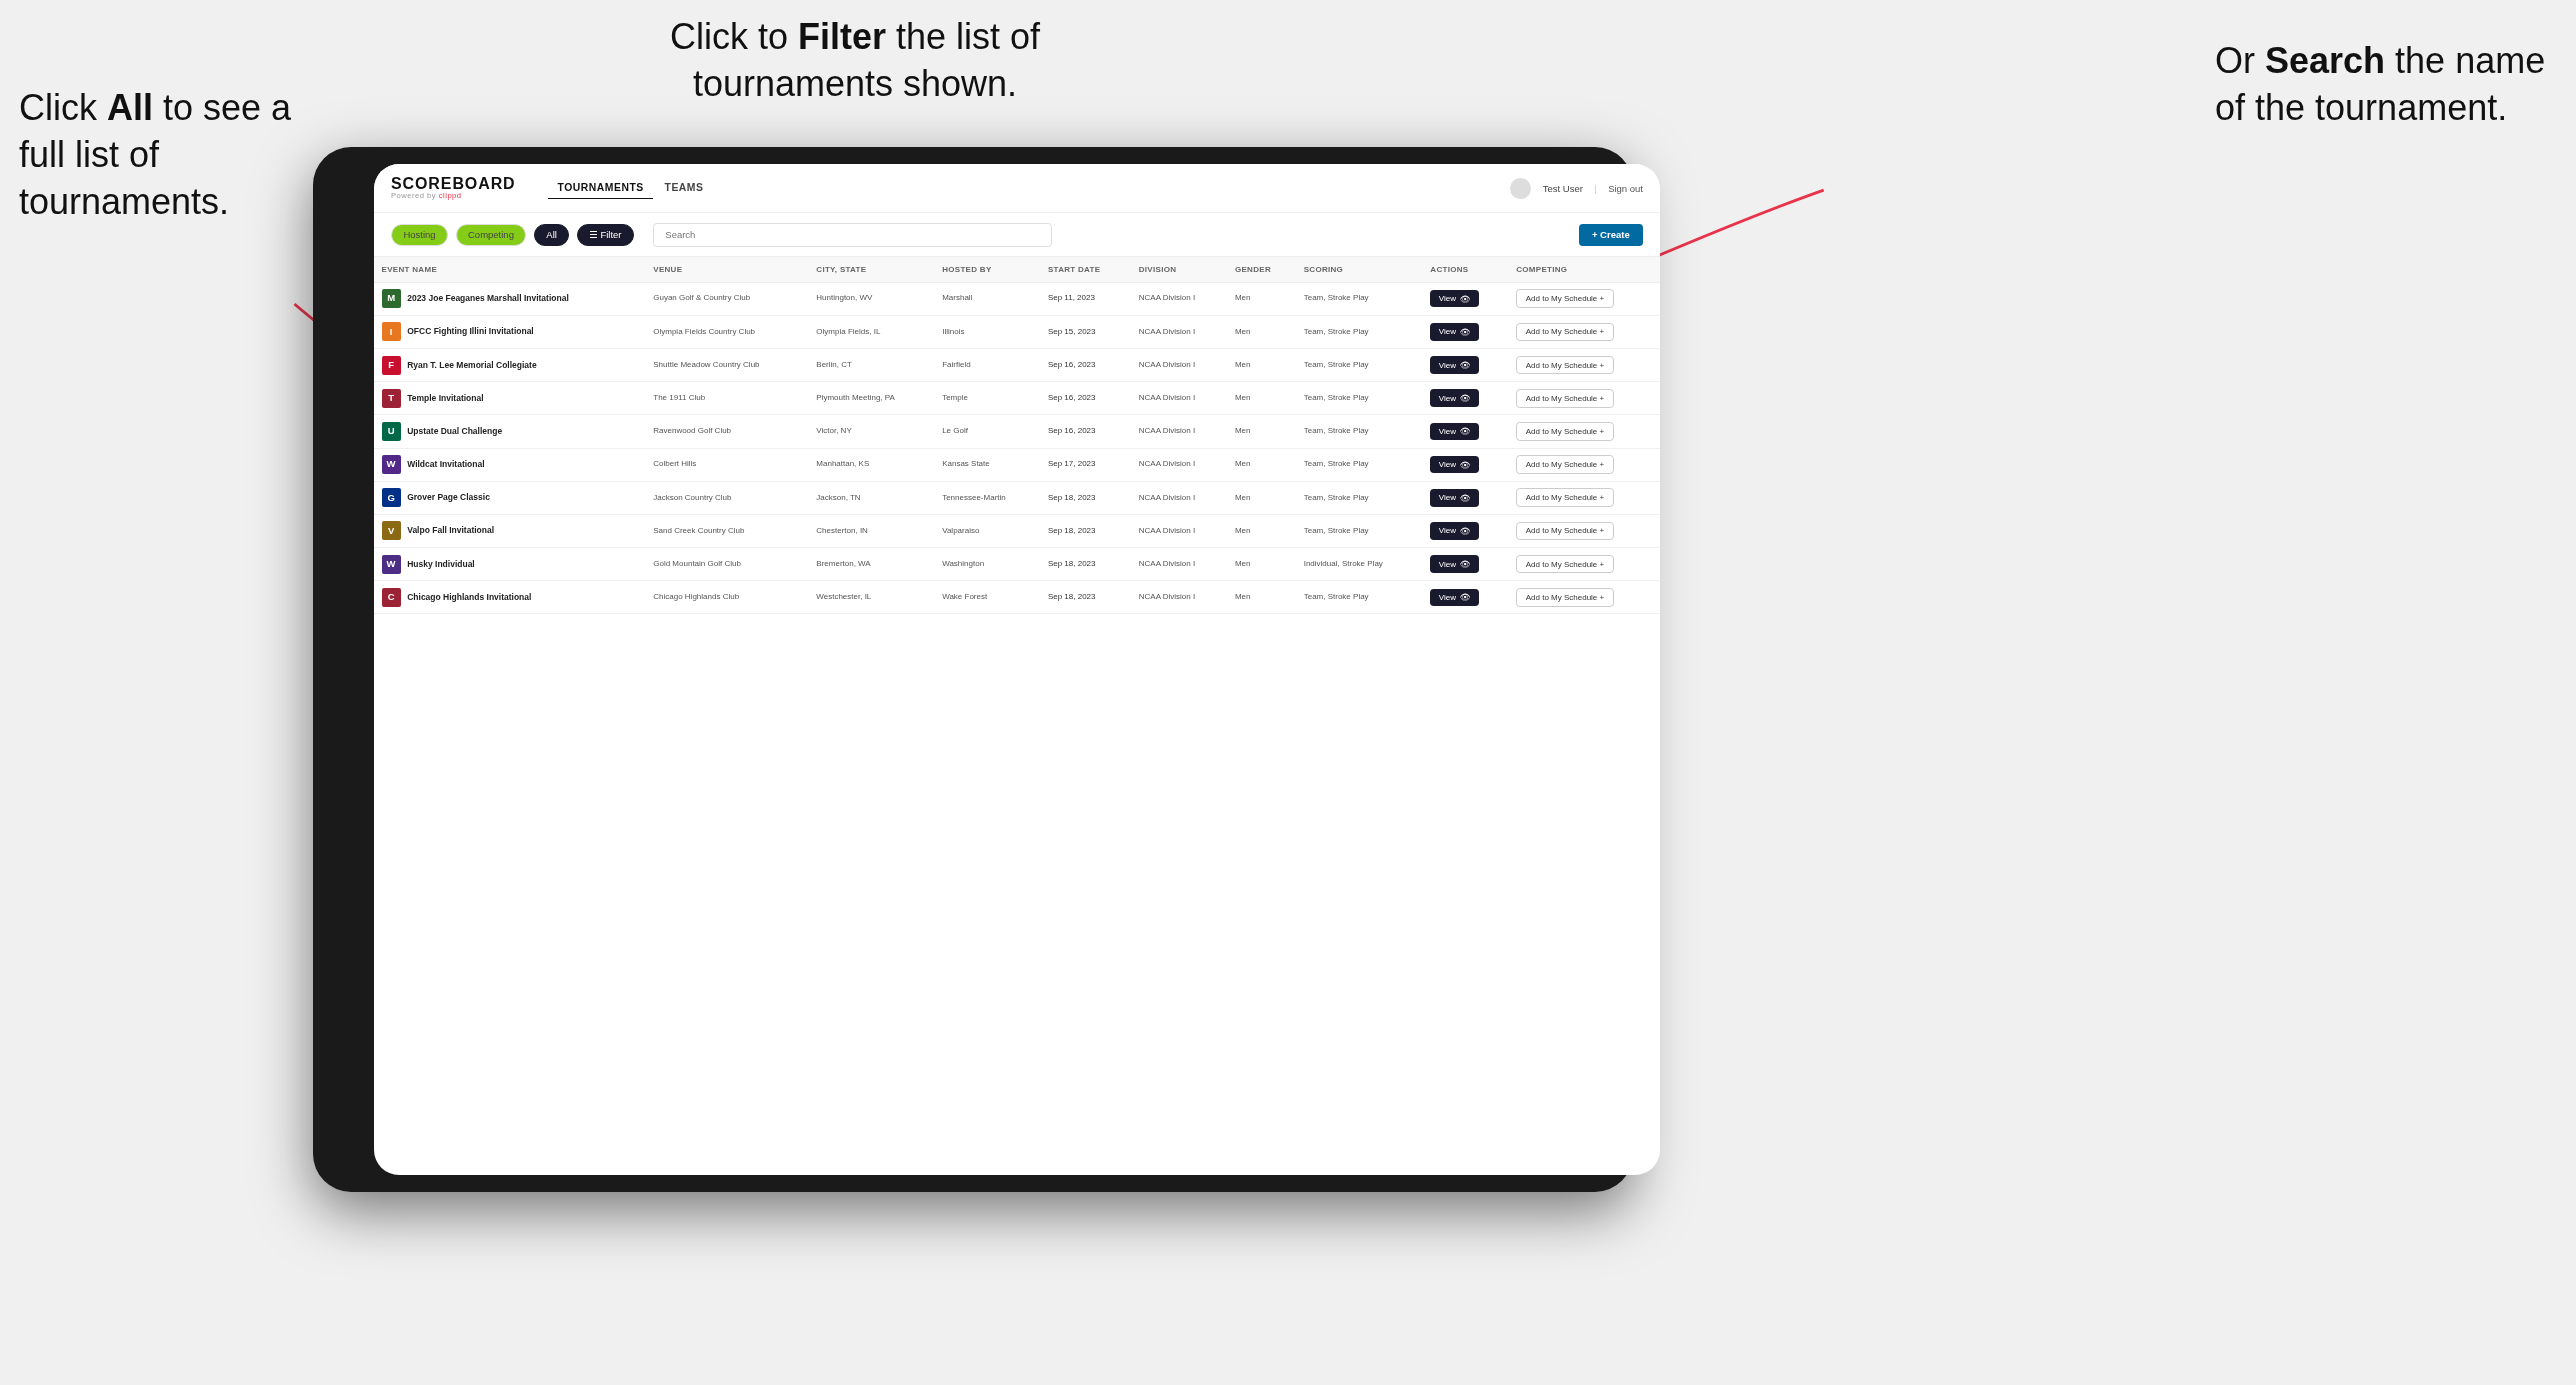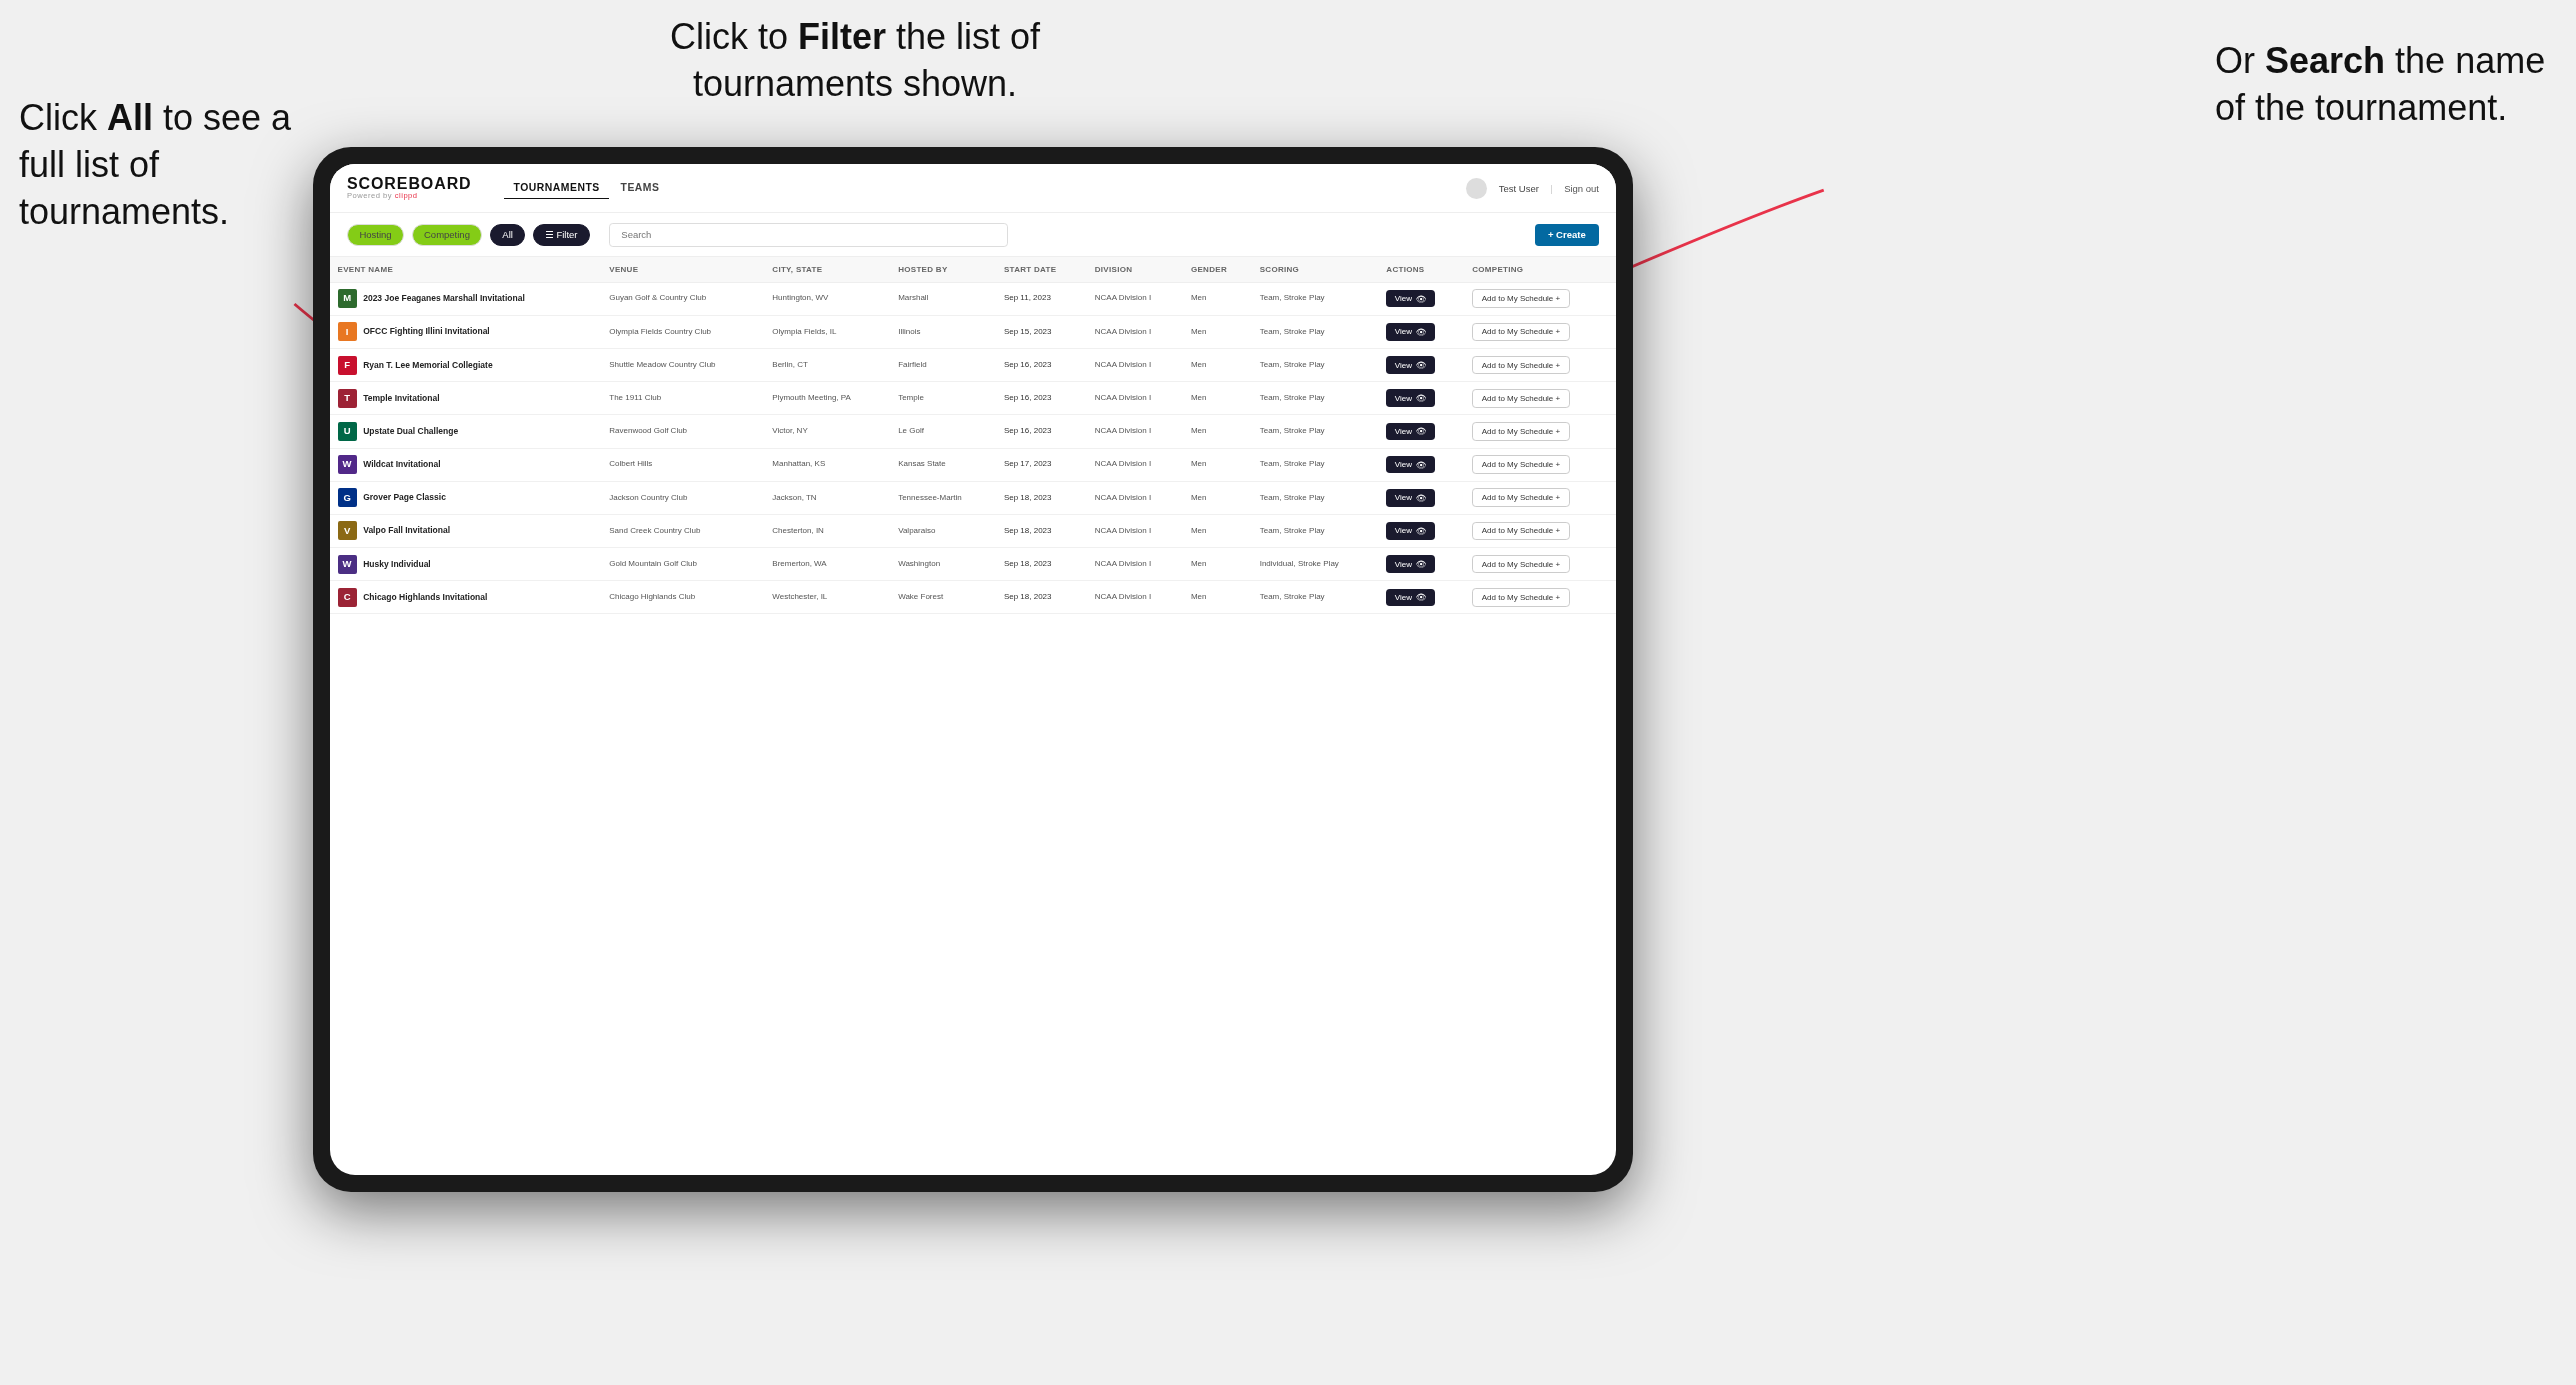--- a/index.html
+++ b/index.html
@@ -17,21 +17,21 @@
       position: absolute;
       font-size: 36px;
       line-height: 1.3;
       color: #111;
       max-width: 304px;
     }
     .annotation strong { font-weight: 800; }
 
     .ann-left {
       left: 19px;
-      top: 95px;
+      top: 85px;
     }
     .ann-top {
       left: 589px;
       top: 14.2px;
       max-width: 532px;
       text-align: center;
     }
     .ann-right {
       right: 19px;
       top: 38px;
@@ -58,20 +58,21 @@
       padding: 17px;
     }
     .tablet-screen {
       width: 100%;
       height: 100%;
       background: #fff;
       border-radius: 25px;
       overflow: hidden;
       display: flex;
       flex-direction: column;
+      margin-left: 44px;
     }
 
     
     .app-header {
       display: flex;
       align-items: center;
       padding: 9.5px 17px;
       background: #fff;
       border-bottom: 0.9px solid #eee;
       gap: 23px;

